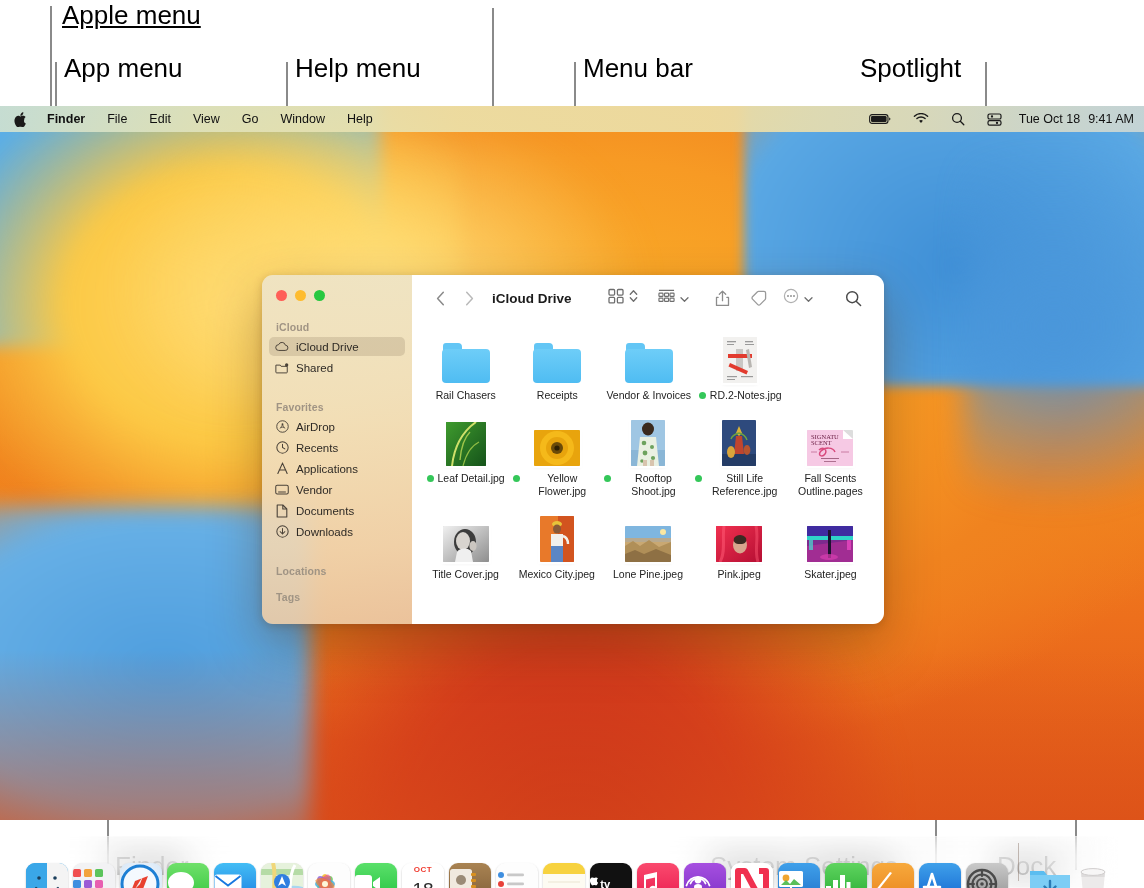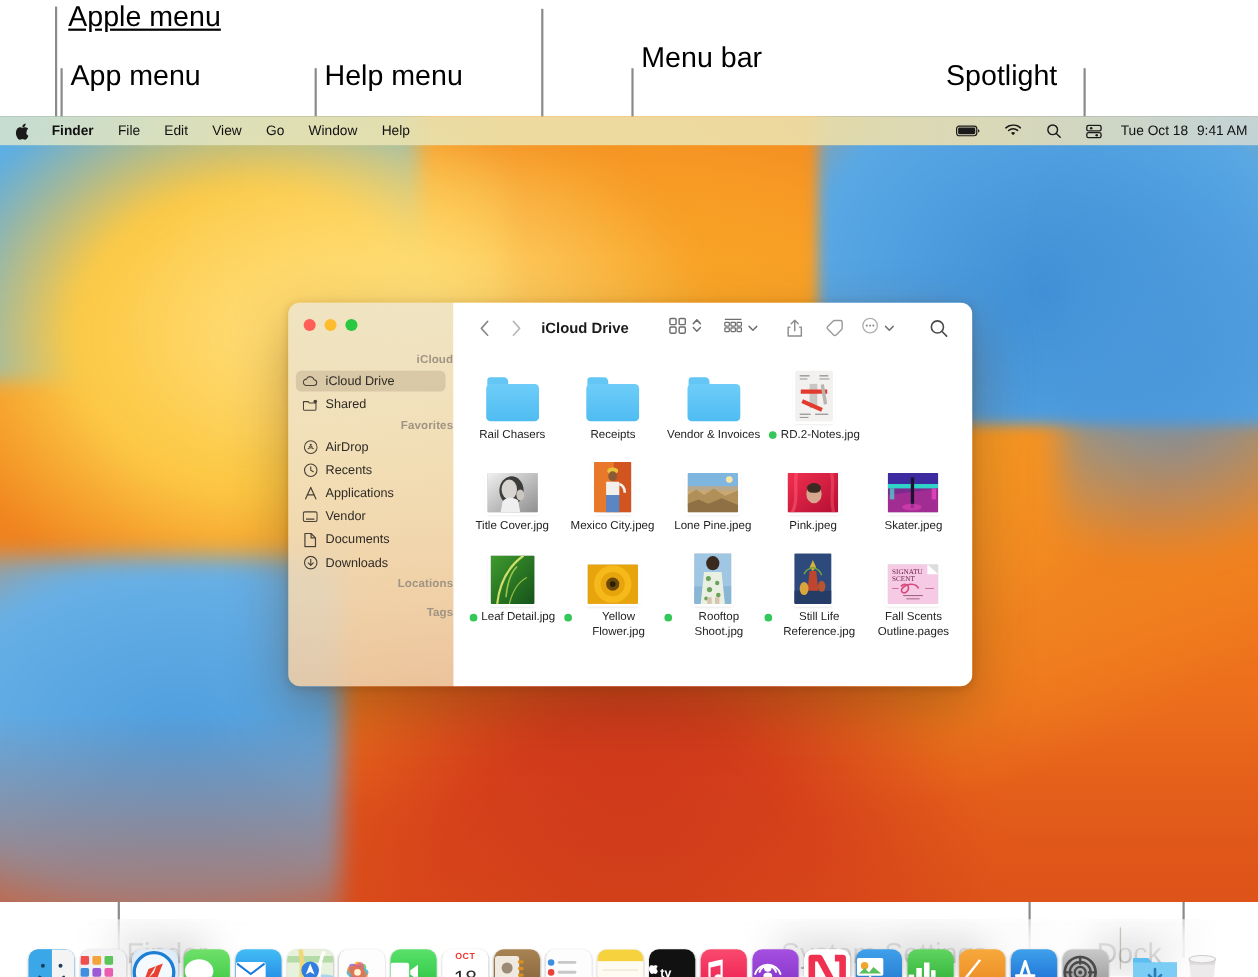--- a/index.html
+++ b/index.html
@@ -102,23 +102,23 @@
       rgba(241,224,191,.92) 42%,
       rgba(240,214,178,.92) 78%,
       rgba(236,203,166,.92) 100%);
     padding-top: 10px;
   }
   .traffic { display:flex; gap:8px; padding: 5px 0 0 14px; }
   .tl { width:11px; height:11px; border-radius:50%; }
   .tl.r { background:#ff5f57; } .tl.y { background:#febc2e; } .tl.g { background:#28c840; }
   .sb-section {
     font-size: 10.5px; color: #a09484; font-weight:600;
-    padding: 0 0 4px 14px; letter-spacing:.1px;text-align:right;
-  }
-  .sb-group { margin-top: 4px; }
+    padding: 0 16px 4px 14px; letter-spacing:.1px;
+  }
+  .sb-group { margin-top: 24px; }
   .sb-item {
     display:flex; align-items:center; gap:7px; height:19px;
     margin: 0 7px 2px 7px; padding: 0 6px; border-radius:5px;
     font-size: 11.5px; color:#2e2a25;
   }
   .sb-item.selected { background: rgba(130,112,88,.22); }
   .sb-ico { width:14px; height:14px; display:flex; align-items:center; justify-content:center; flex:0 0 14px; }
 
   #finder-main {
     position:absolute; left:150px; top:0; width:472px; height:349px;
@@ -194,21 +194,21 @@
   <div class="leader" style="left:50px; top:6px; height:110px;"></div>
 
   <div class="callout" style="left:64px; top:55px;">App menu</div>
   <div class="leader" style="left:55px; top:62px; height:54px;"></div>
 
   <div class="callout" style="left:295px; top:55px;">Help menu</div>
   <div class="leader" style="left:286px; top:62px; height:54px;"></div>
 
   <div class="leader" style="left:492px; top:8px; height:295px;"></div>
 
-  <div class="callout" style="left:583px; top:39px;">Menu bar</div>
+  <div class="callout" style="left:583px; top:55px;">Menu bar</div>
   <div class="leader" style="left:574px; top:62px; height:54px;"></div>
 
   <div class="callout" style="left:860px; top:55px;">Spotlight</div>
   <div class="leader" style="left:985px; top:62px; height:54px;"></div>
 
   <div class="callout" style="left:115px; top:853px;">Finder</div>
   <div class="leader" style="left:107px; top:813px; height:57px;"></div>
 
   <div class="callout" style="left:710px; top:853px;">System Settings</div>
   <div class="leader" style="left:935px; top:818px; height:52px;"></div>
@@ -526,124 +526,20 @@
             <div class="file-label">
                 <span class="dot"></span>
                 <span class="txt">RD.2-Notes.jpg</span>
               </div>
           </div>
         </div>
 
         <div class="grid-row" style="margin-top:6px;">
           <div class="cell">
             <div class="thumb-wrap">
-              <div class="photo wide">
-                <svg width="46" height="36" viewBox="0 0 46 36">
-                  <rect width="46" height="36" fill="#cfcfcf"></rect>
-                  <rect width="46" height="36" fill="url(#tc)"></rect>
-                  <defs>
-                      <linearGradient id="tc" x1="0" y1="0" x2="1" y2="1">
-                        <stop offset="0" stop-color="#f0f0f0"></stop>
-                        <stop offset="1" stop-color="#8e8e8e"></stop>
-                      </linearGradient>
-                    </defs>
-                  <ellipse cx="22" cy="16" rx="11" ry="13" fill="#3c3c3c"></ellipse>
-                  <ellipse cx="20" cy="15" rx="7" ry="9" fill="#d8d4cf"></ellipse>
-                  <path d="M14 26c2-4 10-5 14-1l2 11H12z" fill="#efefef"></path>
-                  <ellipse cx="30" cy="20" rx="3.6" ry="5" fill="#cbc6c0"></ellipse>
-                </svg>
-              </div>
-            </div>
-            <div class="file-label">
-                <span class="txt">Title Cover.jpg</span>
-              </div>
-          </div>
-          <div class="cell">
-            <div class="thumb-wrap">
-              <div class="photo tall">
-                <svg width="34" height="46" viewBox="0 0 34 46">
-                  <rect width="34" height="46" fill="#e8792a"></rect>
-                  <path d="M18 0h16v46H18z" fill="#d2541f"></path>
-                  <path d="M4 6h12v40H4z" fill="#e8792a"></path>
-                  <ellipse cx="17" cy="8" rx="5" ry="3" fill="#e8c33a"></ellipse>
-                  <ellipse cx="17" cy="13" rx="4" ry="4.5" fill="#8a5a38"></ellipse>
-                  <path d="M11 18h12v12H11z" fill="#f2f0ec"></path>
-                  <path d="M11 30h12v16H11z" fill="#5b86c4"></path>
-                  <path d="M23 20c3 1 5 4 5 8" fill="none" stroke="#f2f0ec" stroke-width="2.4"></path>
-                </svg>
-              </div>
-            </div>
-            <div class="file-label">
-                <span class="txt">Mexico City.jpeg</span>
-              </div>
-          </div>
-          <div class="cell">
-            <div class="thumb-wrap">
-              <div class="photo wide">
-                <svg width="46" height="36" viewBox="0 0 46 36">
-                  <rect width="46" height="16" fill="#7fb6df"></rect>
-                  <rect y="12" width="46" height="6" fill="#b8a98e"></rect>
-                  <rect y="16" width="46" height="20" fill="#c9a872"></rect>
-                  <path d="M0 20l8-5 7 5 9-6 10 7 12-5v14H0z" fill="#b08f58"></path>
-                  <path d="M0 28l10-4 9 4 12-5 15 6v7H0z" fill="#8e7044"></path>
-                  <circle cx="38" cy="6" r="3" fill="#fbe7a2"></circle>
-                </svg>
-              </div>
-            </div>
-            <div class="file-label">
-                <span class="txt">Lone Pine.jpeg</span>
-              </div>
-          </div>
-          <div class="cell">
-            <div class="thumb-wrap">
-              <div class="photo wide">
-                <svg width="46" height="36" viewBox="0 0 46 36">
-                  <rect width="46" height="36" fill="#e0153f"></rect>
-                  <path d="M0 0h46v36H0z" fill="url(#pk)"></path>
-                  <defs>
-                      <linearGradient id="pk" x1="0" y1="0" x2="1" y2="1">
-                        <stop offset="0" stop-color="#f0304f"></stop>
-                        <stop offset="1" stop-color="#b50e33"></stop>
-                      </linearGradient>
-                    </defs>
-                  <ellipse cx="24" cy="19" rx="7" ry="8.5" fill="#d7a68e"></ellipse>
-                  <path d="M18 12c3-4 9-4 12 0 1 4-1 6-6 6s-7-2-6-6z" fill="#3a2a22"></path>
-                  <path d="M8 0C6 12 10 26 4 36" fill="none" stroke="#ff5a75" stroke-width="3" opacity=".55"></path>
-                  <path d="M40 0c3 12-2 24 2 36" fill="none" stroke="#ff5a75" stroke-width="3" opacity=".45"></path>
-                </svg>
-              </div>
-            </div>
-            <div class="file-label">
-                <span class="txt">Pink.jpeg</span>
-              </div>
-          </div>
-          <div class="cell">
-            <div class="thumb-wrap">
-              <div class="photo wide">
-                <svg width="46" height="36" viewBox="0 0 46 36">
-                  <rect width="46" height="36" fill="#7d2a8e"></rect>
-                  <rect width="46" height="12" fill="#3f2ba0"></rect>
-                  <rect y="10" width="46" height="4" fill="#2fd3c8"></rect>
-                  <path d="M0 20l46-6v22H0z" fill="#a12d93"></path>
-                  <rect x="21" y="4" width="3" height="28" fill="#1d1230"></rect>
-                  <ellipse cx="22" cy="31" rx="9" ry="3" fill="#d93fb0" opacity=".7"></ellipse>
-                  <rect x="2" y="14" width="4" height="10" fill="#47e0d2" opacity=".7"></rect>
-                  <rect x="40" y="14" width="4" height="10" fill="#ff4fd0" opacity=".6"></rect>
-                </svg>
-              </div>
-            </div>
-            <div class="file-label">
-                <span class="txt">Skater.jpeg</span>
-              </div>
-          </div>
-        </div>
-
-        <div class="grid-row" style="margin-top:6px;">
-          <div class="cell">
-            <div class="thumb-wrap">
               <div class="photo">
                 <svg width="40" height="44" viewBox="0 0 40 44">
                   <rect width="40" height="44" fill="#1f6b22"></rect>
                   <path d="M0 0h40v44H0z" fill="url(#lf)"></path>
                   <defs>
                       <linearGradient id="lf" x1="0" y1="0" x2="1" y2="1">
                         <stop offset="0" stop-color="#3f9b2e"></stop>
                         <stop offset="1" stop-color="#15531a"></stop>
                       </linearGradient>
                     </defs>
@@ -741,20 +637,124 @@
                     </g>
                 </svg>
               </div>
             </div>
             <div class="file-label">
                 <span class="txt">Fall Scents Outline.pages</span>
               </div>
           </div>
         </div>
 
+        <div class="grid-row" style="margin-top:6px;">
+          <div class="cell">
+            <div class="thumb-wrap">
+              <div class="photo wide">
+                <svg width="46" height="36" viewBox="0 0 46 36">
+                  <rect width="46" height="36" fill="#cfcfcf"></rect>
+                  <rect width="46" height="36" fill="url(#tc)"></rect>
+                  <defs>
+                      <linearGradient id="tc" x1="0" y1="0" x2="1" y2="1">
+                        <stop offset="0" stop-color="#f0f0f0"></stop>
+                        <stop offset="1" stop-color="#8e8e8e"></stop>
+                      </linearGradient>
+                    </defs>
+                  <ellipse cx="22" cy="16" rx="11" ry="13" fill="#3c3c3c"></ellipse>
+                  <ellipse cx="20" cy="15" rx="7" ry="9" fill="#d8d4cf"></ellipse>
+                  <path d="M14 26c2-4 10-5 14-1l2 11H12z" fill="#efefef"></path>
+                  <ellipse cx="30" cy="20" rx="3.6" ry="5" fill="#cbc6c0"></ellipse>
+                </svg>
+              </div>
+            </div>
+            <div class="file-label">
+                <span class="txt">Title Cover.jpg</span>
+              </div>
+          </div>
+          <div class="cell">
+            <div class="thumb-wrap">
+              <div class="photo tall">
+                <svg width="34" height="46" viewBox="0 0 34 46">
+                  <rect width="34" height="46" fill="#e8792a"></rect>
+                  <path d="M18 0h16v46H18z" fill="#d2541f"></path>
+                  <path d="M4 6h12v40H4z" fill="#e8792a"></path>
+                  <ellipse cx="17" cy="8" rx="5" ry="3" fill="#e8c33a"></ellipse>
+                  <ellipse cx="17" cy="13" rx="4" ry="4.5" fill="#8a5a38"></ellipse>
+                  <path d="M11 18h12v12H11z" fill="#f2f0ec"></path>
+                  <path d="M11 30h12v16H11z" fill="#5b86c4"></path>
+                  <path d="M23 20c3 1 5 4 5 8" fill="none" stroke="#f2f0ec" stroke-width="2.4"></path>
+                </svg>
+              </div>
+            </div>
+            <div class="file-label">
+                <span class="txt">Mexico City.jpeg</span>
+              </div>
+          </div>
+          <div class="cell">
+            <div class="thumb-wrap">
+              <div class="photo wide">
+                <svg width="46" height="36" viewBox="0 0 46 36">
+                  <rect width="46" height="16" fill="#7fb6df"></rect>
+                  <rect y="12" width="46" height="6" fill="#b8a98e"></rect>
+                  <rect y="16" width="46" height="20" fill="#c9a872"></rect>
+                  <path d="M0 20l8-5 7 5 9-6 10 7 12-5v14H0z" fill="#b08f58"></path>
+                  <path d="M0 28l10-4 9 4 12-5 15 6v7H0z" fill="#8e7044"></path>
+                  <circle cx="38" cy="6" r="3" fill="#fbe7a2"></circle>
+                </svg>
+              </div>
+            </div>
+            <div class="file-label">
+                <span class="txt">Lone Pine.jpeg</span>
+              </div>
+          </div>
+          <div class="cell">
+            <div class="thumb-wrap">
+              <div class="photo wide">
+                <svg width="46" height="36" viewBox="0 0 46 36">
+                  <rect width="46" height="36" fill="#e0153f"></rect>
+                  <path d="M0 0h46v36H0z" fill="url(#pk)"></path>
+                  <defs>
+                      <linearGradient id="pk" x1="0" y1="0" x2="1" y2="1">
+                        <stop offset="0" stop-color="#f0304f"></stop>
+                        <stop offset="1" stop-color="#b50e33"></stop>
+                      </linearGradient>
+                    </defs>
+                  <ellipse cx="24" cy="19" rx="7" ry="8.5" fill="#d7a68e"></ellipse>
+                  <path d="M18 12c3-4 9-4 12 0 1 4-1 6-6 6s-7-2-6-6z" fill="#3a2a22"></path>
+                  <path d="M8 0C6 12 10 26 4 36" fill="none" stroke="#ff5a75" stroke-width="3" opacity=".55"></path>
+                  <path d="M40 0c3 12-2 24 2 36" fill="none" stroke="#ff5a75" stroke-width="3" opacity=".45"></path>
+                </svg>
+              </div>
+            </div>
+            <div class="file-label">
+                <span class="txt">Pink.jpeg</span>
+              </div>
+          </div>
+          <div class="cell">
+            <div class="thumb-wrap">
+              <div class="photo wide">
+                <svg width="46" height="36" viewBox="0 0 46 36">
+                  <rect width="46" height="36" fill="#7d2a8e"></rect>
+                  <rect width="46" height="12" fill="#3f2ba0"></rect>
+                  <rect y="10" width="46" height="4" fill="#2fd3c8"></rect>
+                  <path d="M0 20l46-6v22H0z" fill="#a12d93"></path>
+                  <rect x="21" y="4" width="3" height="28" fill="#1d1230"></rect>
+                  <ellipse cx="22" cy="31" rx="9" ry="3" fill="#d93fb0" opacity=".7"></ellipse>
+                  <rect x="2" y="14" width="4" height="10" fill="#47e0d2" opacity=".7"></rect>
+                  <rect x="40" y="14" width="4" height="10" fill="#ff4fd0" opacity=".6"></rect>
+                </svg>
+              </div>
+            </div>
+            <div class="file-label">
+                <span class="txt">Skater.jpeg</span>
+              </div>
+          </div>
+        </div>
+
       </div>
     </div>
   </div>
 
   <div id="dock">
 
     <div class="dock-icon" style="background:linear-gradient(180deg,#3aa7e8 0%,#1f84d0 100%);">
       <svg width="42" height="42" viewBox="0 0 42 42">
         <path d="M21 0h21v42H21z" fill="#f4f4f4"></path>
         <path d="M0 0h21v42H0z" fill="#3aa7e8"></path>

